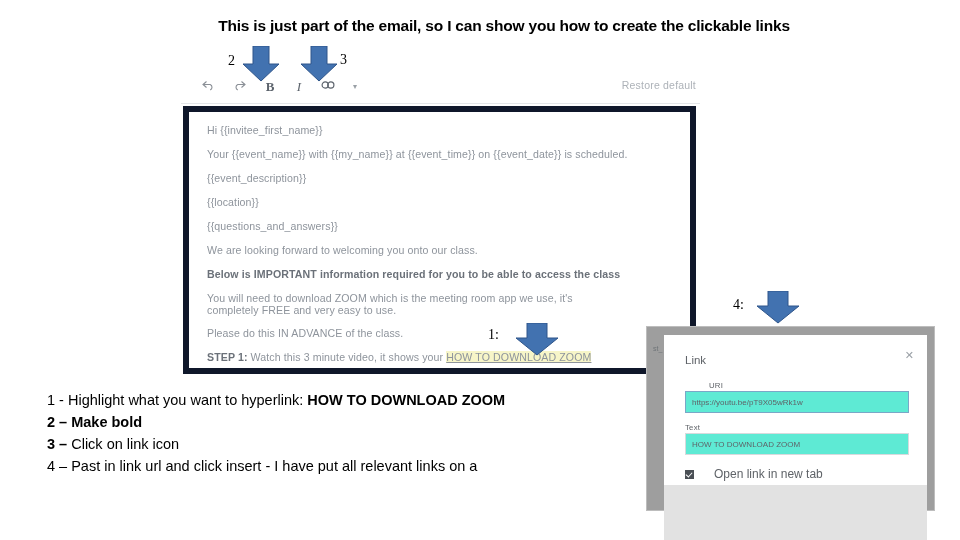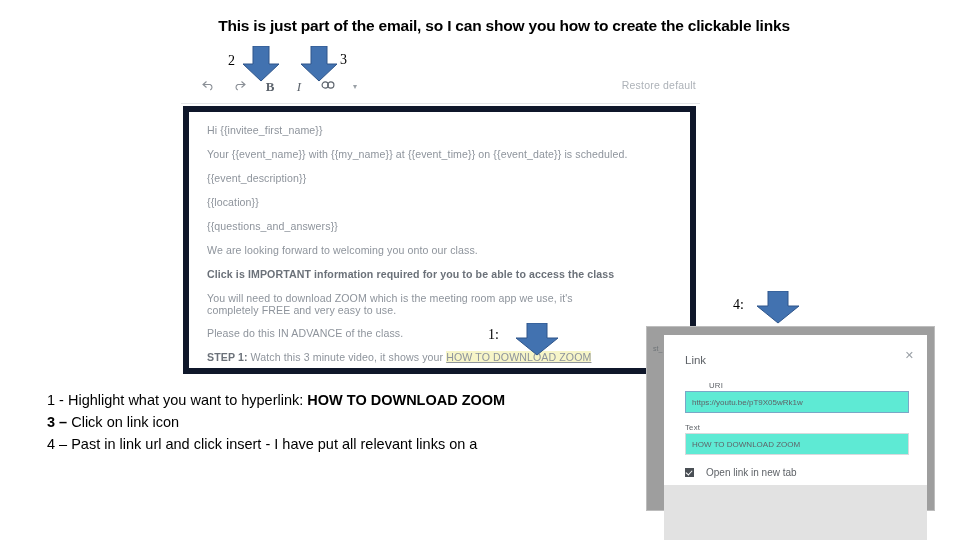--- a/index.html
+++ b/index.html
@@ -187,25 +187,25 @@
   }
   #uri-label { top: 46px; margin-left: 24px; }
   #uri-input { top: 56px; border: 1px solid #7aa7c7; }
   #text-label { top: 88px; }
   #text-input { top: 98px; border: 1px solid #d7dadd; }
 
   #newtab-row {
     position: absolute;
     left: 21px;
     top: 132px;
-    font-size: 10px;
+    font-size: 12px;
     color: #5f6368;
     display: flex;
     align-items: center;
-    gap: 12px;
+    gap: 20px;
   }
   #newtab-checkbox {
     width: 7px; height: 7px;
     border: 1px solid #4a4f55;
     background: #4a4f55;
     display: inline-block;
     position: relative;
   }
   #newtab-checkbox::after {
     content: "";
@@ -293,21 +293,21 @@
   </div>
   <div id="toolbar-divider"></div>
 
   <div id="email-body-card">
     <p class="email-line">Hi {{invitee_first_name}}</p>
     <p class="email-line">Your {{event_name}} with {{my_name}} at {{event_time}} on {{event_date}} is scheduled.</p>
     <p class="email-line">{{event_description}}</p>
     <p class="email-line">{{location}}</p>
     <p class="email-line">{{questions_and_answers}}</p>
     <p class="email-line">We are looking forward to welcoming you onto our class.</p>
-    <p class="email-line strong"><span class="b">Click is IMPORTANT</span><span> information required for you to be able to access the class</span></p>
+    <p class="email-line strong"><span class="b">Below is IMPORTANT</span><span> information required for you to be able to access the class</span></p>
     <p class="email-line wrap">You will need to download ZOOM which is the meeting room app we use, it's completely FREE and very easy to use.</p>
     <p class="email-line">Please do this IN ADVANCE of the class.</p>
     <p class="email-line"><span class="b">STEP 1:</span><span> Watch this 3 minute video, it shows your </span><span class="hl-link">HOW TO DOWNLOAD ZOOM</span></p>
   </div>
 </div>
 
 <div class="anno-label" style="left:228px; top:53px;">2</div>
 <svg class="anno-arrow" style="left:241px; top:46px;" width="40" height="36" viewBox="0 0 40 36" aria-hidden="true">
   <path d="M12 0 H28 V18 H38 L20 35 L2 18 H12 Z" fill="#4272b0" stroke="#2f558a" stroke-width="1"></path>
 </svg>
@@ -350,15 +350,16 @@
 
     <div id="dialog-footer">
       <div id="btn-cancel">Cancel</div>
       <div id="btn-insert">Insert</div>
     </div>
   </div>
 </div>
 
 <div id="instructions">
   <div><span>1 - Highlight what you want to hyperlink: </span><span class="bold">HOW TO DOWNLOAD ZOOM</span></div>
+  <div class="bold">2 – Make bold</div>
   <div><span class="bold">3 – </span><span>Click on link icon</span></div>
   <div>4 – Past in link url and click insert  - I have put all relevant links on a</div>
 </div>
 
 </body></html>

